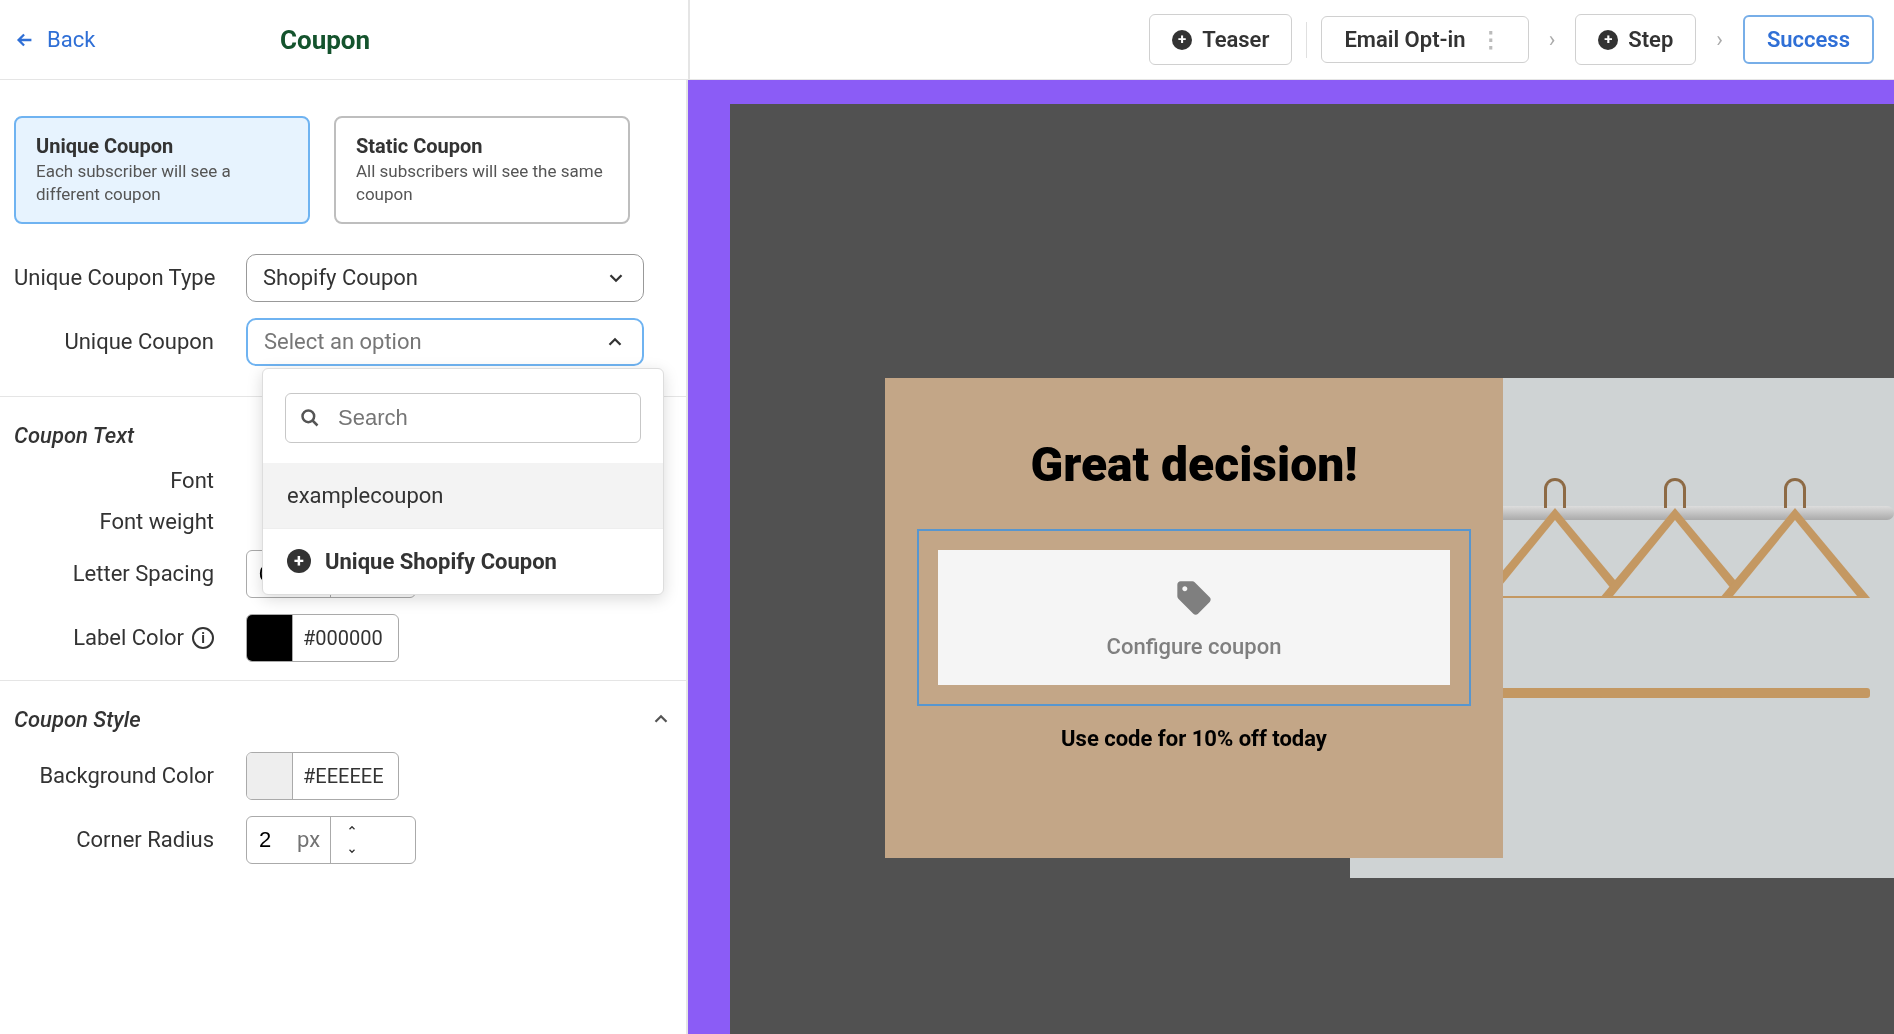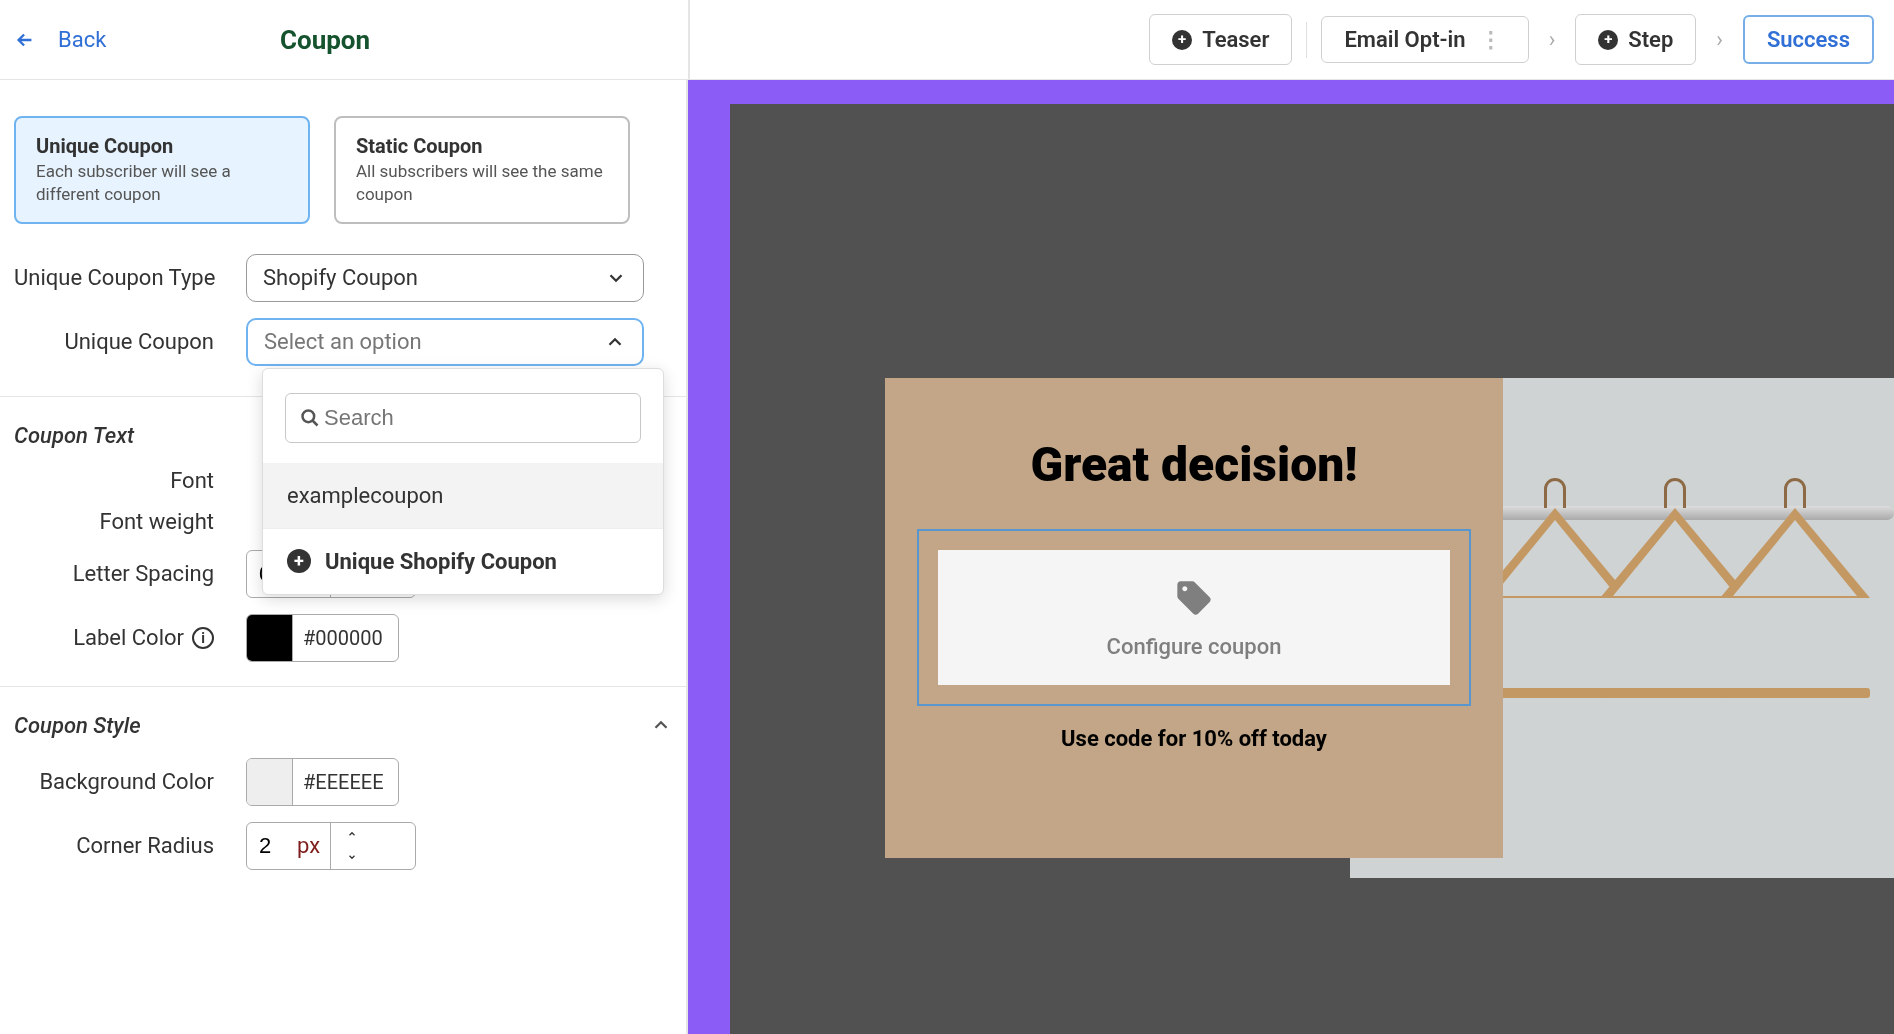--- a/index.html
+++ b/index.html
@@ -18,21 +18,21 @@
   height: 80px;
   border-bottom: 1px solid #e5e5e5;
   display: flex;
   align-items: center;
   position: relative;
   width: 100%;
 }
 .back-btn {
   display: flex;
   align-items: center;
-  gap: 22px;
+  gap: 11px;
   color: #2f6fd6;
   font-size: 22px;
   padding-left: 14px;
   cursor: pointer;
 }
 .header-title {
   position: absolute;
   left: 280px;
   font-size: 26px;
   font-weight: 700;
@@ -180,21 +180,21 @@
   overflow: hidden;
 }
 .dropdown-search {
   margin: 0 22px 20px 22px;
   height: 50px;
   border: 1px solid #c7c7c7;
   border-radius: 6px;
   display: flex;
   align-items: center;
   padding: 0 14px;
-  gap: 4px;
+  gap: 18px;
 }
 .dropdown-search input {
   border: none;
   outline: none;
   font-size: 22px;
   flex: 1;
   color: #333;
 }
 .dropdown-search .icon { color: #555; font-size: 20px; }
 .dropdown-option {
@@ -241,21 +241,21 @@
 .num-input .val {
   width: 50px;
   text-align: left;
   padding: 0 12px;
   font-size: 22px;
   border: none;
   outline: none;
 }
 .num-input .unit {
   font-size: 22px;
-  color: #7f1d1d;
+  color: #737373;
   padding-right: 10px;
 }
 .num-input .spinner {
   display: flex;
   flex-direction: column;
   border-left: 1px solid #aaa;
   height: 100%;
   width: 42px;
 }
 .num-input .spin {
@@ -527,21 +527,21 @@
       <div class="form-label" style="display:flex;align-items:center;justify-content:flex-end;">
         <span>Label Color</span>
         <span class="info-icon">i</span>
       </div>
       <div class="color-input">
         <div class="swatch" style="background:#000"></div>
         <span class="hex">#<span>000000</span></span>
       </div>
     </div>
 
-    <div class="section-break" style="margin-top:24px;gap:20px;">
+    <div class="section-break" style="margin-top:18px;gap:20px;">
       <h3>Coupon Style</h3>
       <svg width="22" height="22" viewBox="0 0 24 24" fill="none" stroke="#555" stroke-width="2.5">
           <path d="M6 15l6-6 6 6"></path>
         </svg>
     </div>
 
     <div class="form-row">
       <div class="form-label">Background Color</div>
       <div class="color-input">
         <div class="swatch" style="background:#eeeeee"></div>

